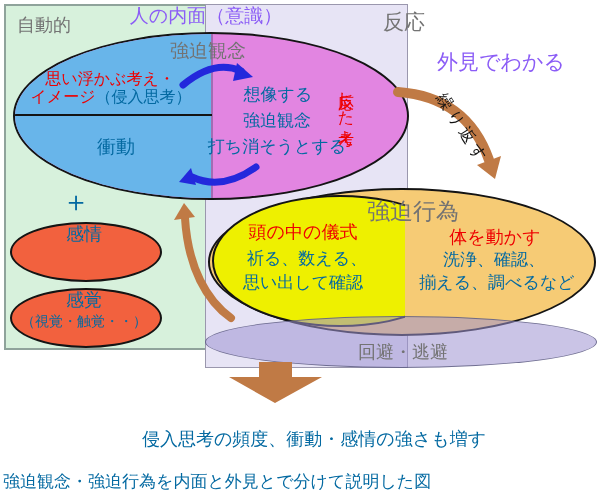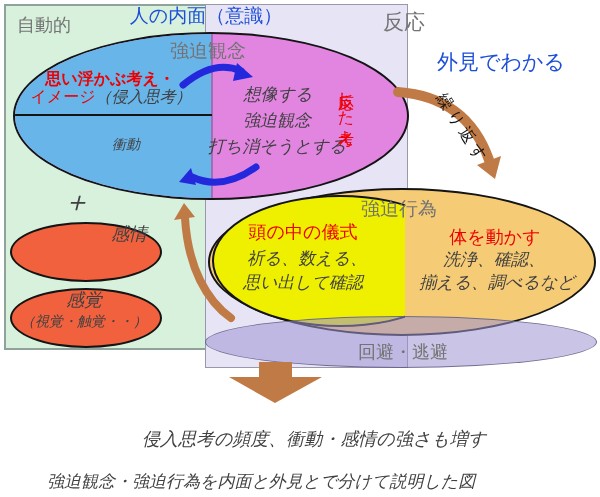--- a/index.html
+++ b/index.html
@@ -3,22 +3,22 @@
 <meta charset="utf-8">
 <style>
   html,body{margin:0;padding:0;background:#fff;}
   #canvas{position:relative;width:600px;height:497px;background:#fff;overflow:hidden;
           font-family:"Liberation Sans","DejaVu Sans",sans-serif;color:#111;}
   .abs{position:absolute;}
   .lbl{position:absolute;white-space:nowrap;line-height:1.15;}
   .ctr{transform:translateX(-50%);}
   .green-txt{color:#737373;}
   .red-txt{color:#ee0000;}
-  .blue-txt{color:#1d4ed8;}
-  .blk-txt{color:#404040;font-style:italic;}
+  .blue-txt{color:#8b5cf6;}
+  .blk-txt{color:#0369a1;}
 
   #green-region{left:4px;top:4px;width:341px;height:342px;background:#d7f1dc;
                 border:2px solid #8fa39b;}
   #lavender-region{left:205px;top:4px;width:201px;height:362px;background:#e7e4f5;
                 border:1px solid #9a97ad;}
 
   #main-ellipse{left:13px;top:32px;width:392px;height:164px;border:2px solid #141414;
                 border-radius:50%;overflow:hidden;background:#e285e1;}
   #blue-half{left:0;top:0;width:196px;height:100%;background:#68b5ea;}
   #half-split{left:196px;top:0;width:2px;height:100%;background:rgba(70,70,110,0.40);}
@@ -89,45 +89,45 @@
     </g>
     <polygon points="259,362 292,362 292,377 322,377 275,403 229,377 259,377" fill="#c07a45"></polygon>
   </svg>
 
   <div class="lbl ctr blue-txt" style="left:206px;top:5px;font-size:19px;">人の内面（意識）</div>
   <div class="lbl green-txt" style="left:17px;top:15px;font-size:18px;">自動的</div>
   <div class="lbl ctr green-txt" style="left:208px;top:40px;font-size:19px;">強迫観念</div>
   <div class="lbl green-txt" style="left:383px;top:10px;font-size:21px;">反応</div>
   <div class="lbl blue-txt" style="left:437px;top:50px;font-size:21px;">外見でわかる</div>
 
-  <div class="lbl ctr red-txt" style="left:110px;top:70px;font-size:16px;font-weight:bold;">思い浮かぶ考え・</div>
+  <div class="lbl ctr red-txt" style="left:110px;top:70px;font-size:16px;">思い浮かぶ考え・</div>
   <div class="lbl ctr" style="left:111px;top:88px;font-size:16px;">
     <span class="red-txt">イメージ</span><span class="blk-txt">（侵入思考）</span>
   </div>
-  <div class="lbl ctr blk-txt" style="left:116px;top:136px;font-size:14px;margin-left:10px;">衝動</div>
+  <div class="lbl ctr blk-txt" style="left:116px;top:136px;font-size:19px;">衝動</div>
 
   <div class="lbl ctr blk-txt" style="left:278px;top:85px;font-size:17px;">想像する</div>
   <div class="lbl ctr blk-txt" style="left:277px;top:111px;font-size:17px;">強迫観念</div>
   <div class="lbl ctr blk-txt" style="left:277px;top:137px;font-size:17px;">打ち消そうとする</div>
   <div class="abs" id="vertical-thought">反応した考え</div>
 
   <div class="lbl" id="repeat-label">繰り返す</div>
 
-  <div class="lbl ctr green-txt" style="left:399px;top:198px;font-size:19px;text-align:center;">強迫行為</div>
+  <div class="lbl ctr green-txt" style="left:413px;top:198px;font-size:23px;text-align:center;">強迫行為</div>
   <div class="lbl ctr red-txt" style="left:303px;top:222px;font-size:18px;">頭の中の儀式</div>
   <div class="lbl ctr blk-txt" style="left:307px;top:249px;font-size:17px;">祈る、数える、</div>
   <div class="lbl ctr blk-txt" style="left:303px;top:273px;font-size:17px;">思い出して確認</div>
   <div class="lbl ctr red-txt" style="left:495px;top:227px;font-size:18px;">体を動かす</div>
   <div class="lbl ctr blk-txt" style="left:494px;top:250px;font-size:17px;">洗浄、確認、</div>
   <div class="lbl ctr blk-txt" style="left:497px;top:273px;font-size:17px;">揃える、調べるなど</div>
 
   <div class="lbl ctr green-txt" style="left:403px;top:342px;font-size:18px;">回避・逃避</div>
 
   <div class="lbl blk-txt" style="left:62px;top:186px;font-size:28px;">＋</div>
-  <div class="lbl ctr blk-txt" style="left:84px;top:224px;font-size:18px;margin-left:45px;">感情</div>
+  <div class="lbl ctr blk-txt" style="left:84px;top:224px;font-size:18px;">感情</div>
   <div class="lbl ctr blk-txt" style="left:84px;top:290px;font-size:18px;">感覚</div>
   <div class="lbl ctr blk-txt" style="left:84px;top:313px;font-size:14px;">（視覚・触覚・・）</div>
 
   <div class="lbl ctr blk-txt" style="left:314px;top:429px;font-size:18px;">侵入思考の頻度、衝動・感情の強さも増す</div>
 
-  <div class="lbl blk-txt" style="left:3px;top:472px;font-size:17px;margin-left:44px;">強迫観念・強迫行為を内面と外見とで分けて説明した図</div>
+  <div class="lbl blk-txt" style="left:3px;top:472px;font-size:17px;">強迫観念・強迫行為を内面と外見とで分けて説明した図</div>
 
 </div>
 
 </body></html>

